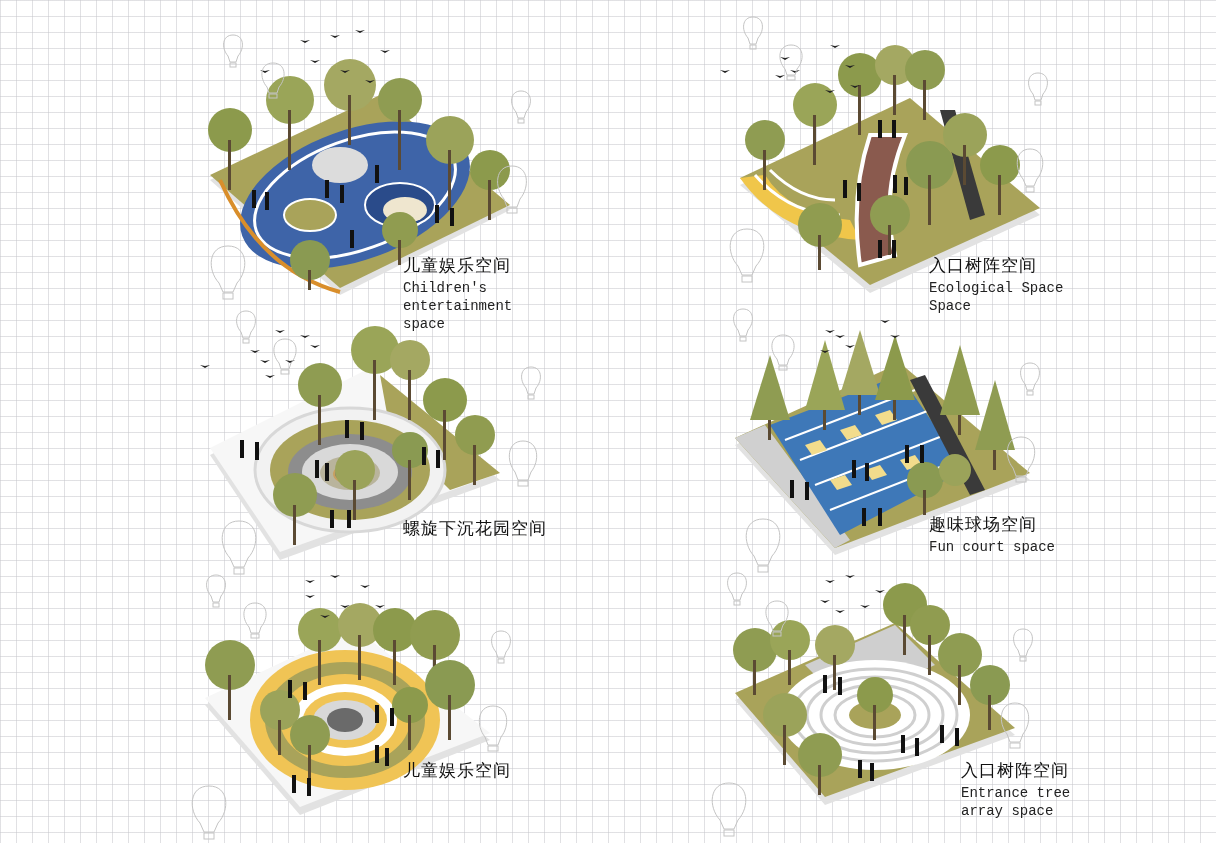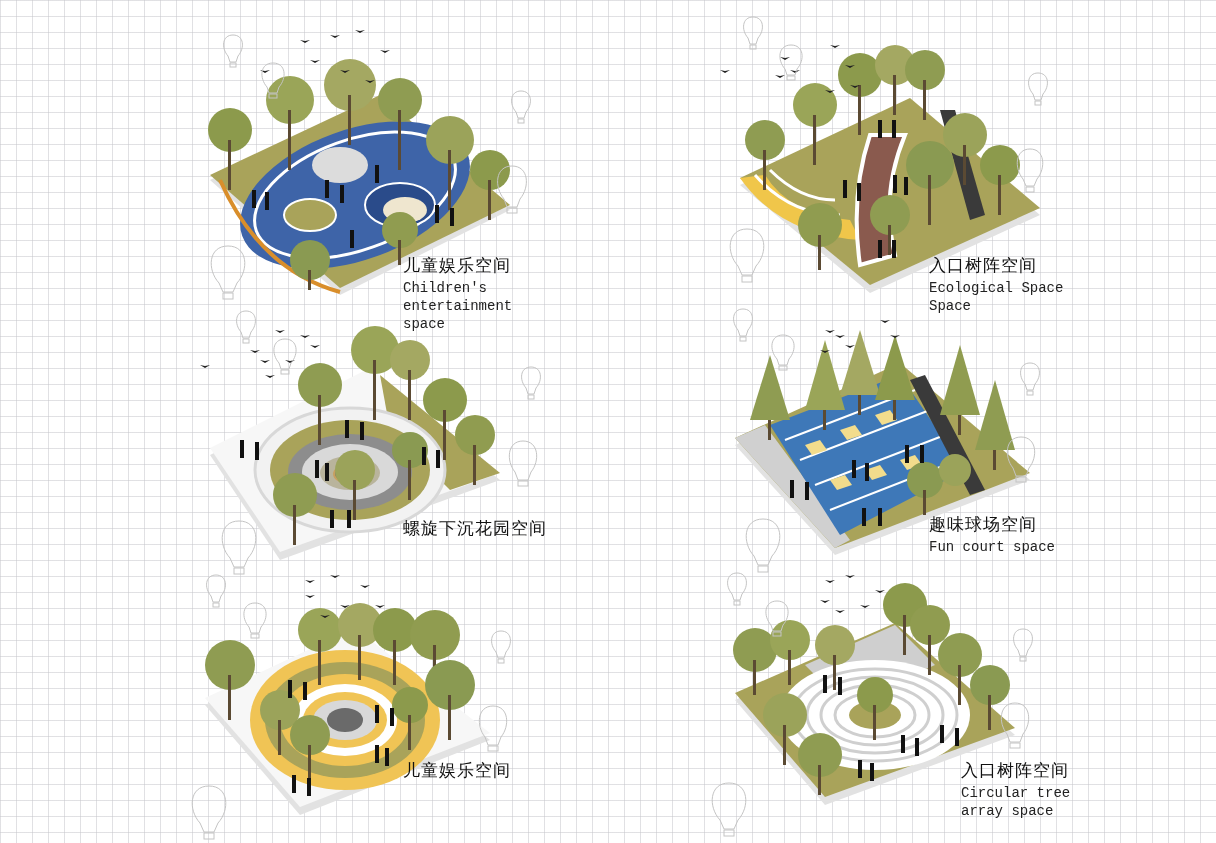--- a/index.html
+++ b/index.html
@@ -373,21 +373,21 @@
       <path d="M100,5 l5,3 l5,-3 l-5,1z"></path>
         <path d="M120,0 l5,3 l5,-3 l-5,1z"></path>
       <path d="M95,25 l5,3 l5,-3 l-5,1z"></path>
         <path d="M110,35 l5,3 l5,-3 l-5,1z"></path>
       <path d="M135,30 l5,3 l5,-3 l-5,1z"></path>
         <path d="M150,15 l5,3 l5,-3 l-5,1z"></path>
     </g>
   </svg>
   <div class="caption" style="left:200px;top:185px;padding-left:36px;">
     <div class="cn">入口树阵空间</div>
-    <div class="en">Circular tree array space</div>
+    <div class="en">Entrance tree array space</div>
   </div>
 </div>
 
 <svg class="balloon" style="left:220px;top:34px;" width="26" height="34">
     <path d="M13,1 C2,1 1,14 8,22 L10,28 L16,28 L18,22 C25,14 24,1 13,1z" fill="none" stroke="#c4c4c4"></path>
     <rect x="10" y="29" width="6" height="4" fill="none" stroke="#c4c4c4"></rect>
   </svg>
 <svg class="balloon" style="left:258px;top:62px;" width="30" height="38">
     <path d="M15,1 C2,1 1,16 9,25 L11,31 L19,31 L21,25 C29,16 28,1 15,1z" fill="none" stroke="#c4c4c4"></path>
     <rect x="11" y="32" width="8" height="4" fill="none" stroke="#c4c4c4"></rect>

